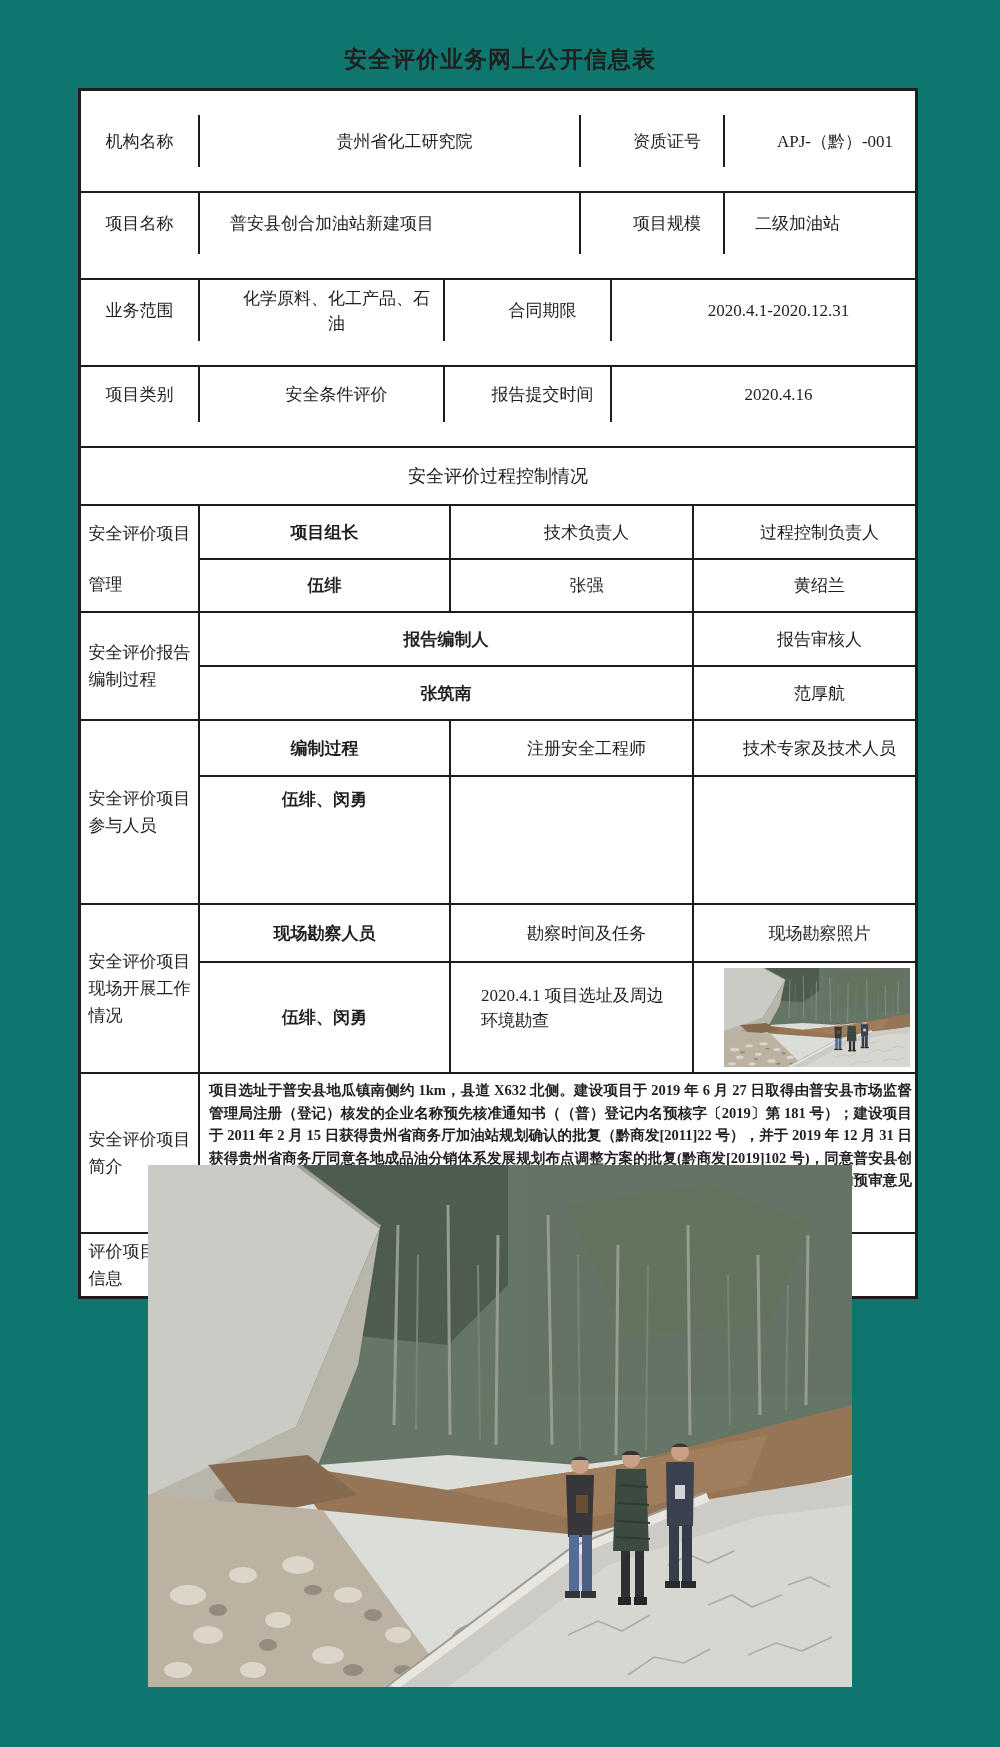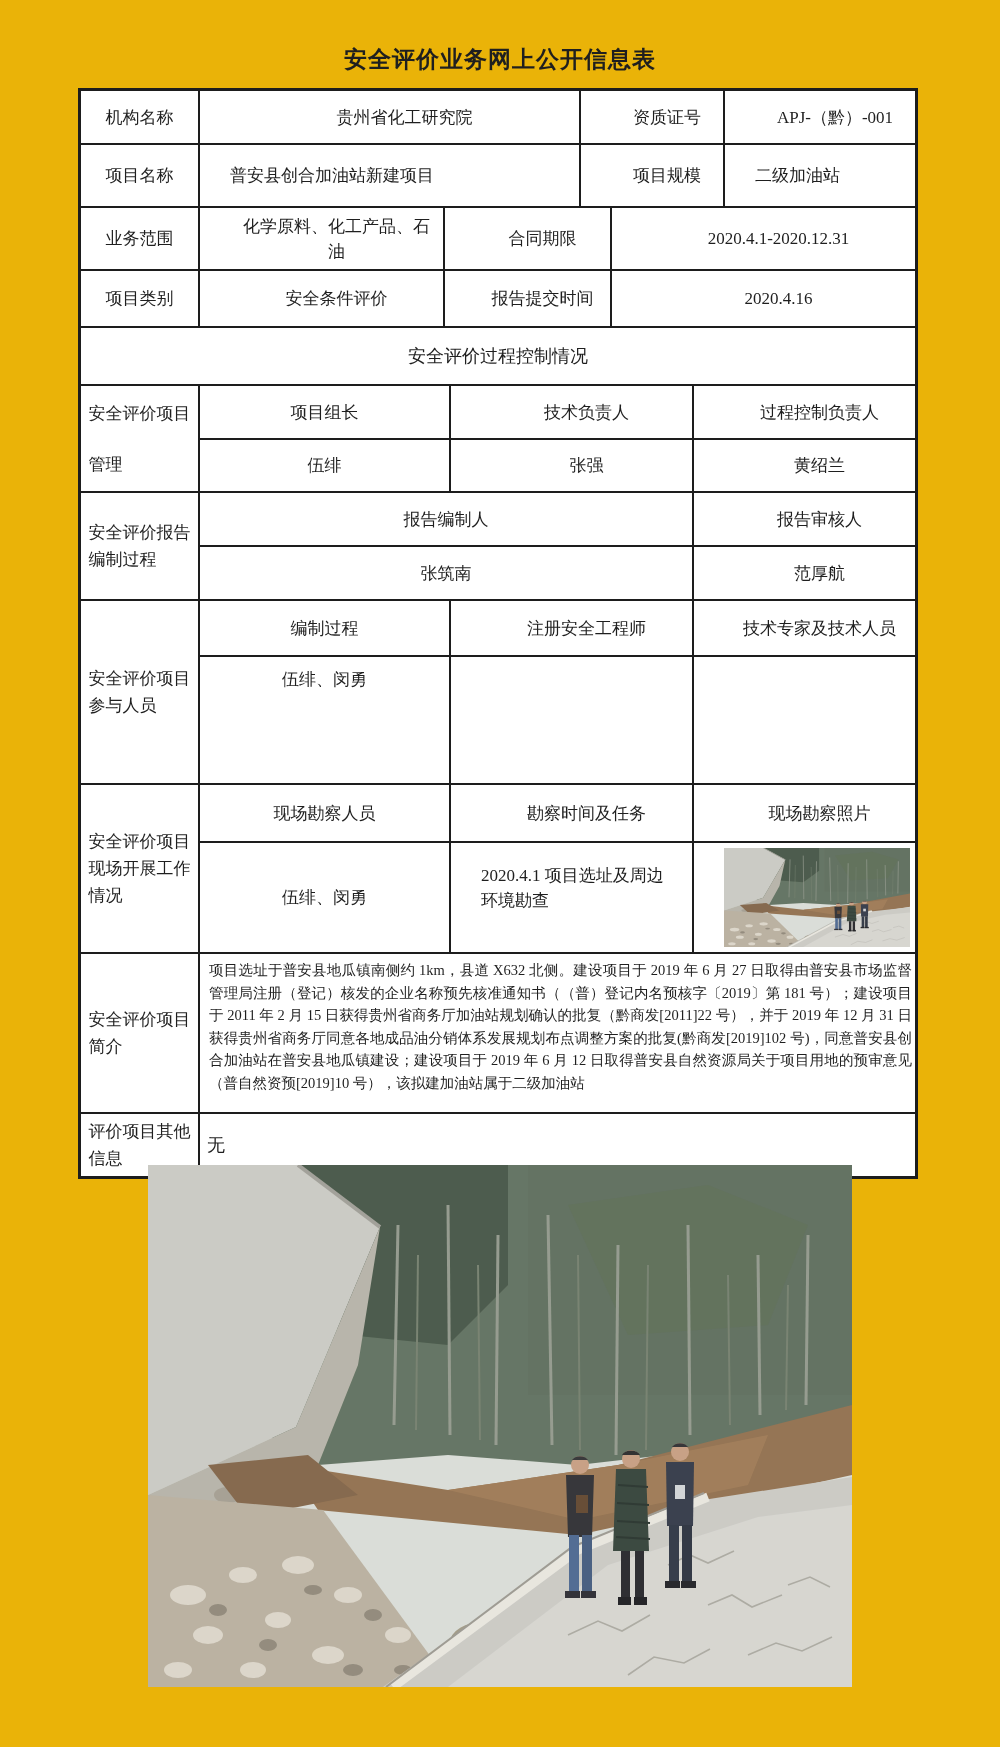--- a/index.html
+++ b/index.html
@@ -1,34 +1,34 @@
 <!DOCTYPE html>
 <html><head>
 <meta charset="utf-8">
 <style>
   html,body{margin:0;padding:0;background:#ffffff;}
   .page{
     position:relative;
     width:1000px;height:1747px;
-    background:#eab308;
+    background:#0f766e;
     font-family:"Liberation Serif","DejaVu Serif",serif;
     color:#1f1f1f;
     overflow:hidden;
   }
   .doc-title{
     position:absolute;left:0;top:44px;width:1000px;
     text-align:center;font-size:23px;font-weight:bold;letter-spacing:1px;
   }
   .form{
     position:absolute;left:78px;top:88px;width:840px;
     border:3px solid #1d1d1d;
     box-sizing:border-box;
     background:#fff;
   }
-  .tr{display:flex;box-sizing:border-box;}
+  .tr{display:flex;box-sizing:border-box;margin-top:24px;}
   .tr + .tr, .grp + .tr, .tr + .grp, .grp + .grp{border-top:2px solid #1d1d1d;}
   .c{
     box-sizing:border-box;display:flex;align-items:center;justify-content:center;
     font-size:17px;line-height:25px;text-align:center;white-space:pre-line;
     overflow:hidden;
   }
   .c + .c{border-left:2px solid #1d1d1d;padding-left:30px;}
   .left{justify-content:flex-start;text-align:left;padding-left:7px;}
   
   .h52{height:52px}.h53{height:53px}.h54{height:54px}.h55{height:63px}
@@ -43,21 +43,21 @@
   
   .grp{display:flex;box-sizing:border-box;}
   .glabel{
     width:117px;box-sizing:border-box;display:flex;align-items:center;justify-content:center;
     font-size:17px;text-align:left;white-space:pre-line;line-height:27px;
   }
   .glabel.spread{line-height:51px;}
   .gbody{flex:1;display:flex;flex-direction:column;box-sizing:border-box;}
   .grow{display:flex;box-sizing:border-box;}
   .grow + .grow{border-top:2px solid #1d1d1d;}
-  .grow .c:first-child{border-left:2px solid #1d1d1d;}
+  .grow .c:first-child{border-left:2px solid #1d1d1d;font-weight:bold;}
   
   .c1{width:251px}.c2{width:243px}.c3{width:223px}
   .cwide{width:494px}
   .top-pad{align-items:flex-start;padding-top:10px;}
   .task-cell{align-items:flex-start;padding-top:20px;justify-content:flex-start;text-align:left;padding-left:7px;}
   .photo-cell{padding:5px;}
   .photo-cell svg{display:block;width:100%;height:100%;}
   .intro-cell{
     align-items:flex-start;justify-content:flex-start;text-align:justify;
     padding:5px 3px 4px 9px;font-size:14.5px;line-height:22.5px;white-space:normal;

